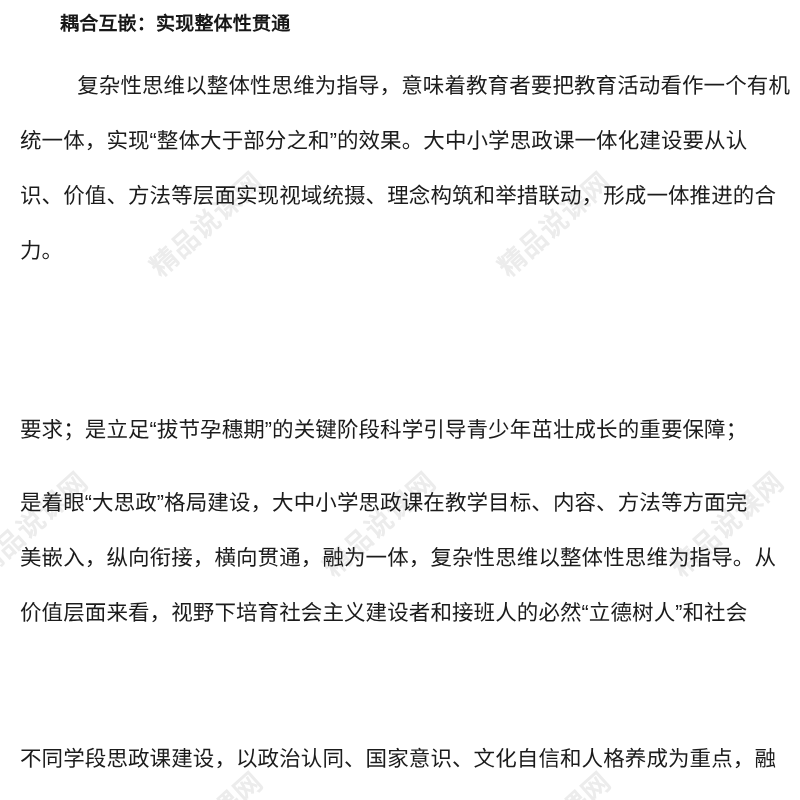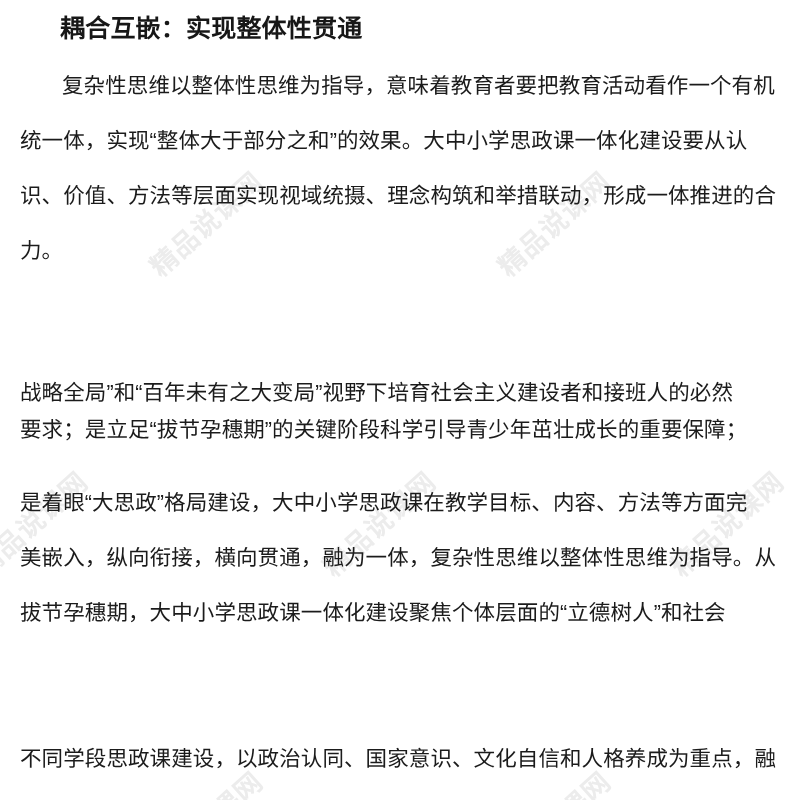--- a/index.html
+++ b/index.html
@@ -50,38 +50,39 @@
     position: relative;
     z-index: 2;
     width: 800px;
     height: 800px;
   }
 
   .doc-heading {
     position: absolute;
     left: 60px;
     top: 8px;
-    font-size: 25px;
+    font-size: 19px;
     font-weight: 700;
     color: #171717;
     letter-spacing: 0.2px;
     white-space: nowrap;
   }
 
   .doc-line {
     position: absolute;
     left: 20px;
     width: 770px;
     font-size: 21.5px;
     color: #1b1b1b;
     white-space: nowrap;
     letter-spacing: 0.1px;
   }
   .doc-line.indent {
     text-indent: 42px;
+    text-align: right;
   }
 </style>
 </head>
 <body>
 
 <div id="page">
 
   <div id="watermark-layer">
       <div class="watermark-mark" style="left: 140px; top: 255px; color: rgb(236, 236, 236); transform: rotate(-42deg);">精品说课网</div>
       <div class="watermark-mark" style="left: 488px; top: 255px; color: rgb(236, 236, 236); transform: rotate(-42deg);">精品说课网</div>
@@ -94,21 +95,20 @@
 
   <div id="content-layer">
 
     <div class="doc-heading">耦合互嵌：实现整体性贯通</div>
 
     <div class="doc-line indent" style="top:68px">复杂性思维以整体性思维为指导，意味着教育者要把教育活动看作一个有机</div>
     <div class="doc-line" style="top:123px">统一体，实现“整体大于部分之和”的效果。大中小学思政课一体化建设要从认</div>
     <div class="doc-line" style="top:178px">识、价值、方法等层面实现视域统摄、理念构筑和举措联动，形成一体推进的合</div>
     <div class="doc-line" style="top:233px">力。</div>
 
-    <div class="doc-line" style="top:375px">战略全局”和“百年未有之大变局”视野下培育社会主义建设者和接班人的必然</div>
     <div class="doc-line" style="top:412px">要求；是立足“拔节孕穗期”的关键阶段科学引导青少年茁壮成长的重要保障；</div>
     <div class="doc-line" style="top:485px">是着眼“大思政”格局建设，大中小学思政课在教学目标、内容、方法等方面完</div>
     <div class="doc-line" style="top:540px">美嵌入，纵向衔接，横向贯通，融为一体，复杂性思维以整体性思维为指导。从</div>
-    <div class="doc-line" style="top:595px">拔节孕穗期，大中小学思政课一体化建设聚焦个体层面的“立德树人”和社会</div>
+    <div class="doc-line" style="top:595px">价值层面来看，视野下培育社会主义建设者和接班人的必然“立德树人”和社会</div>
     <div class="doc-line" style="top:741px">不同学段思政课建设，以政治认同、国家意识、文化自信和人格养成为重点，融</div>
 
   </div>
 </div>
 
 </body></html>

